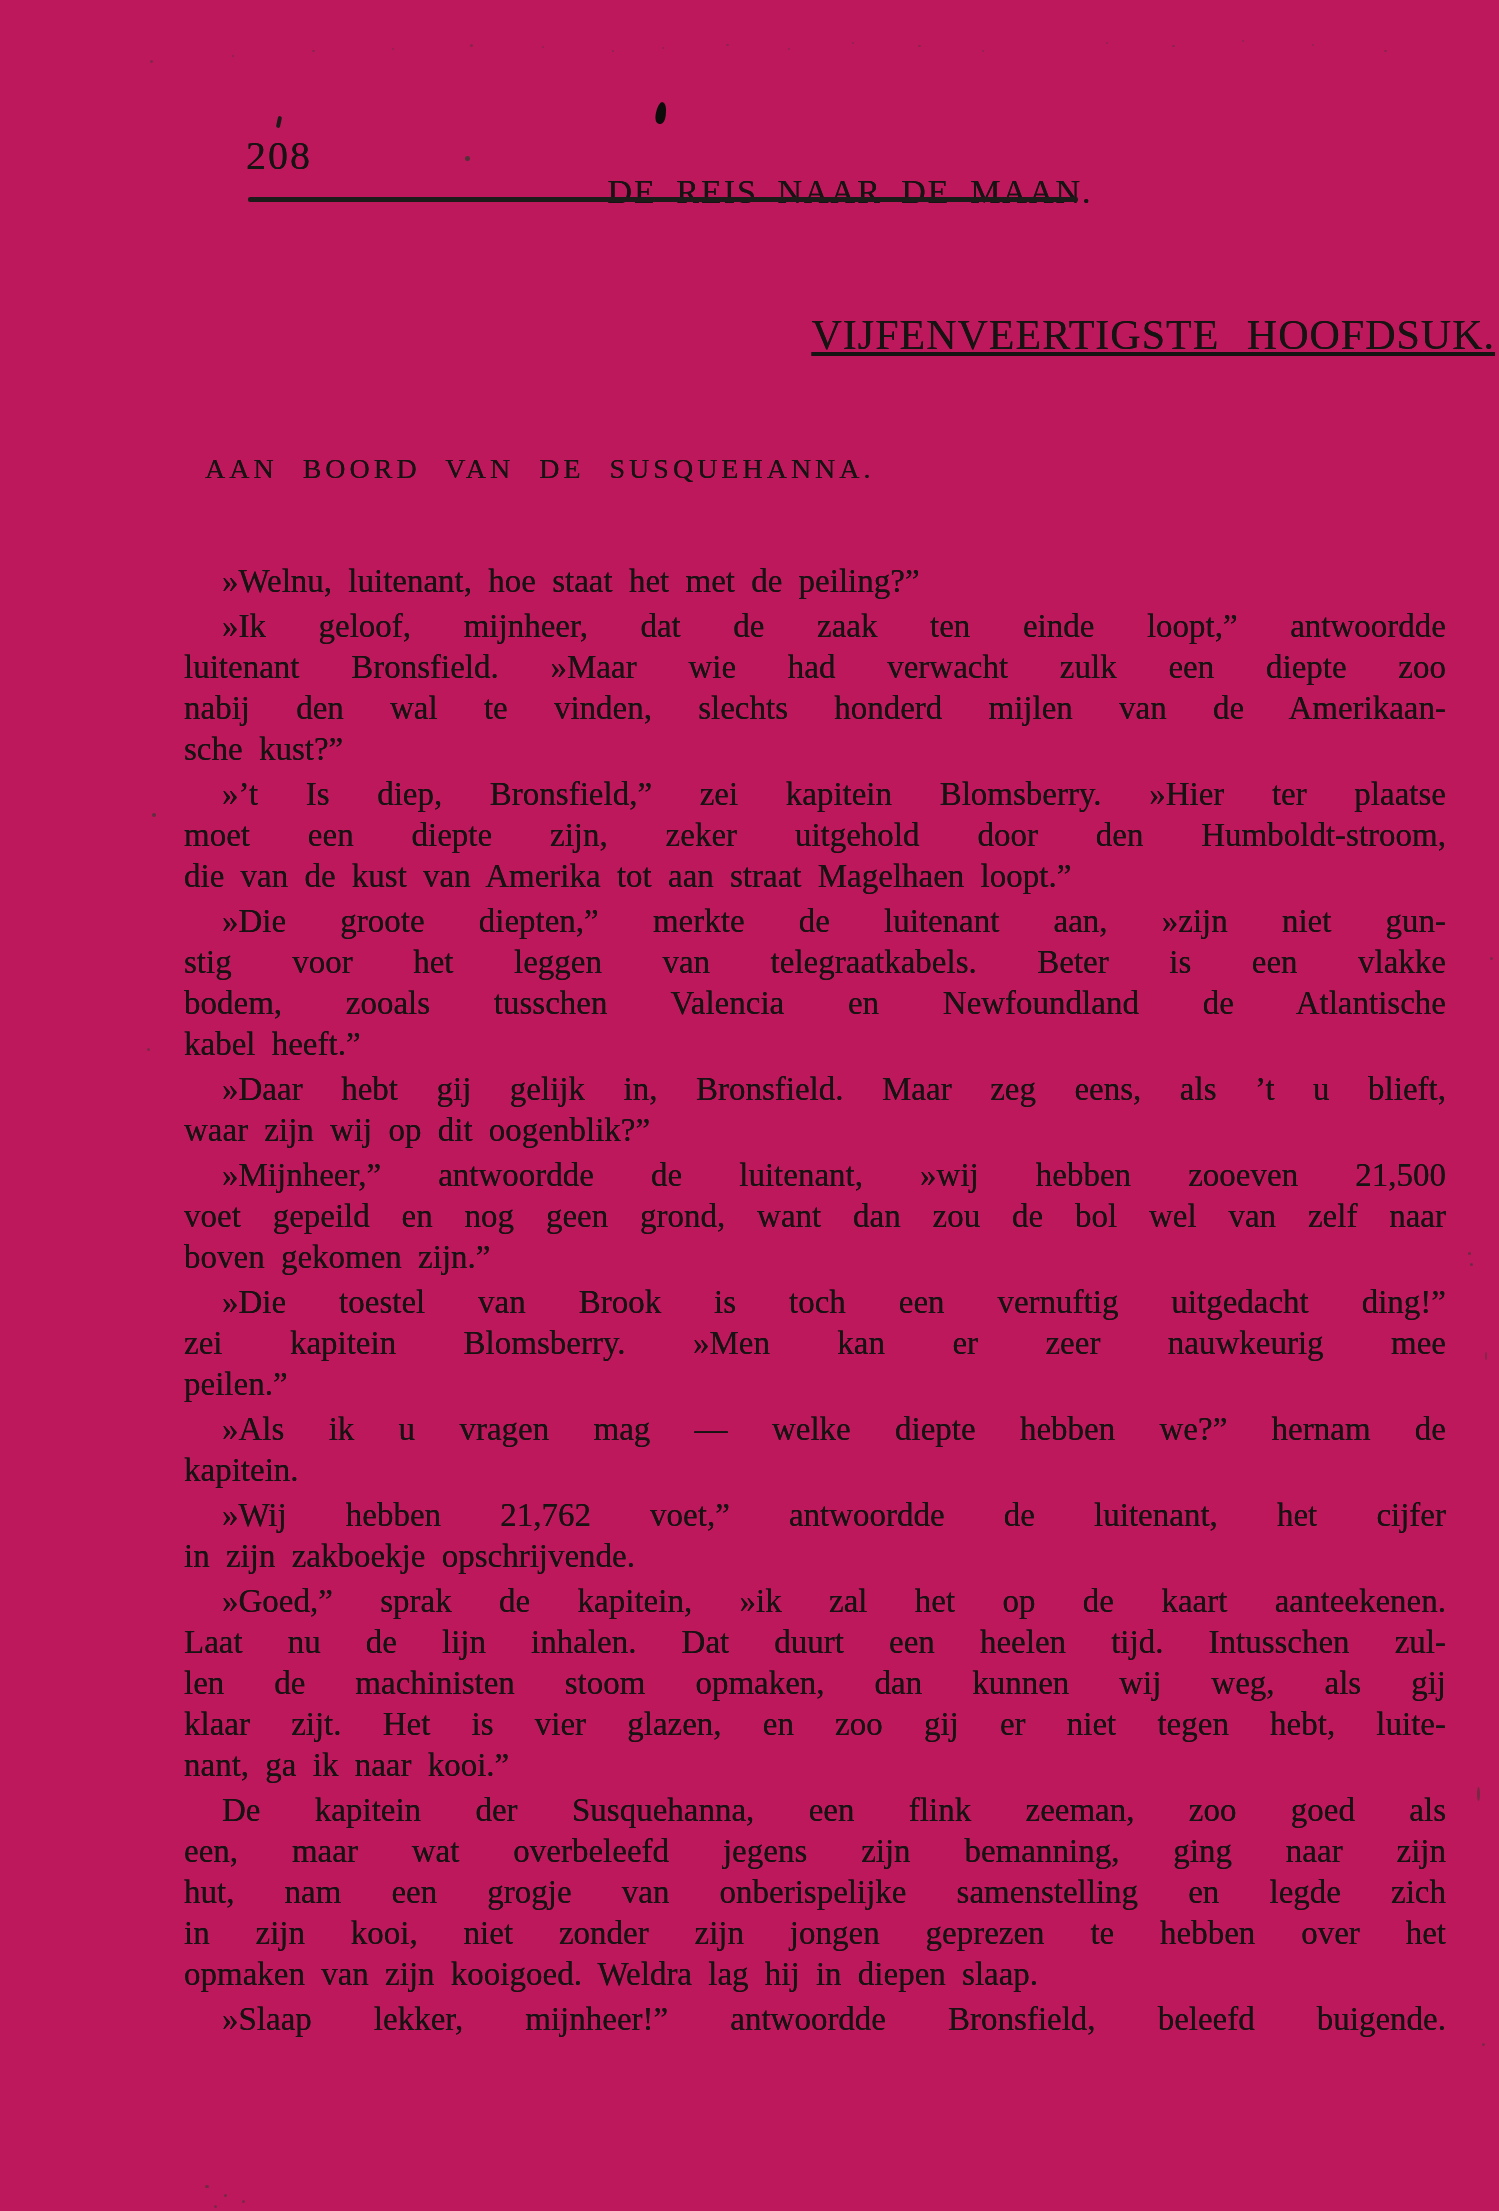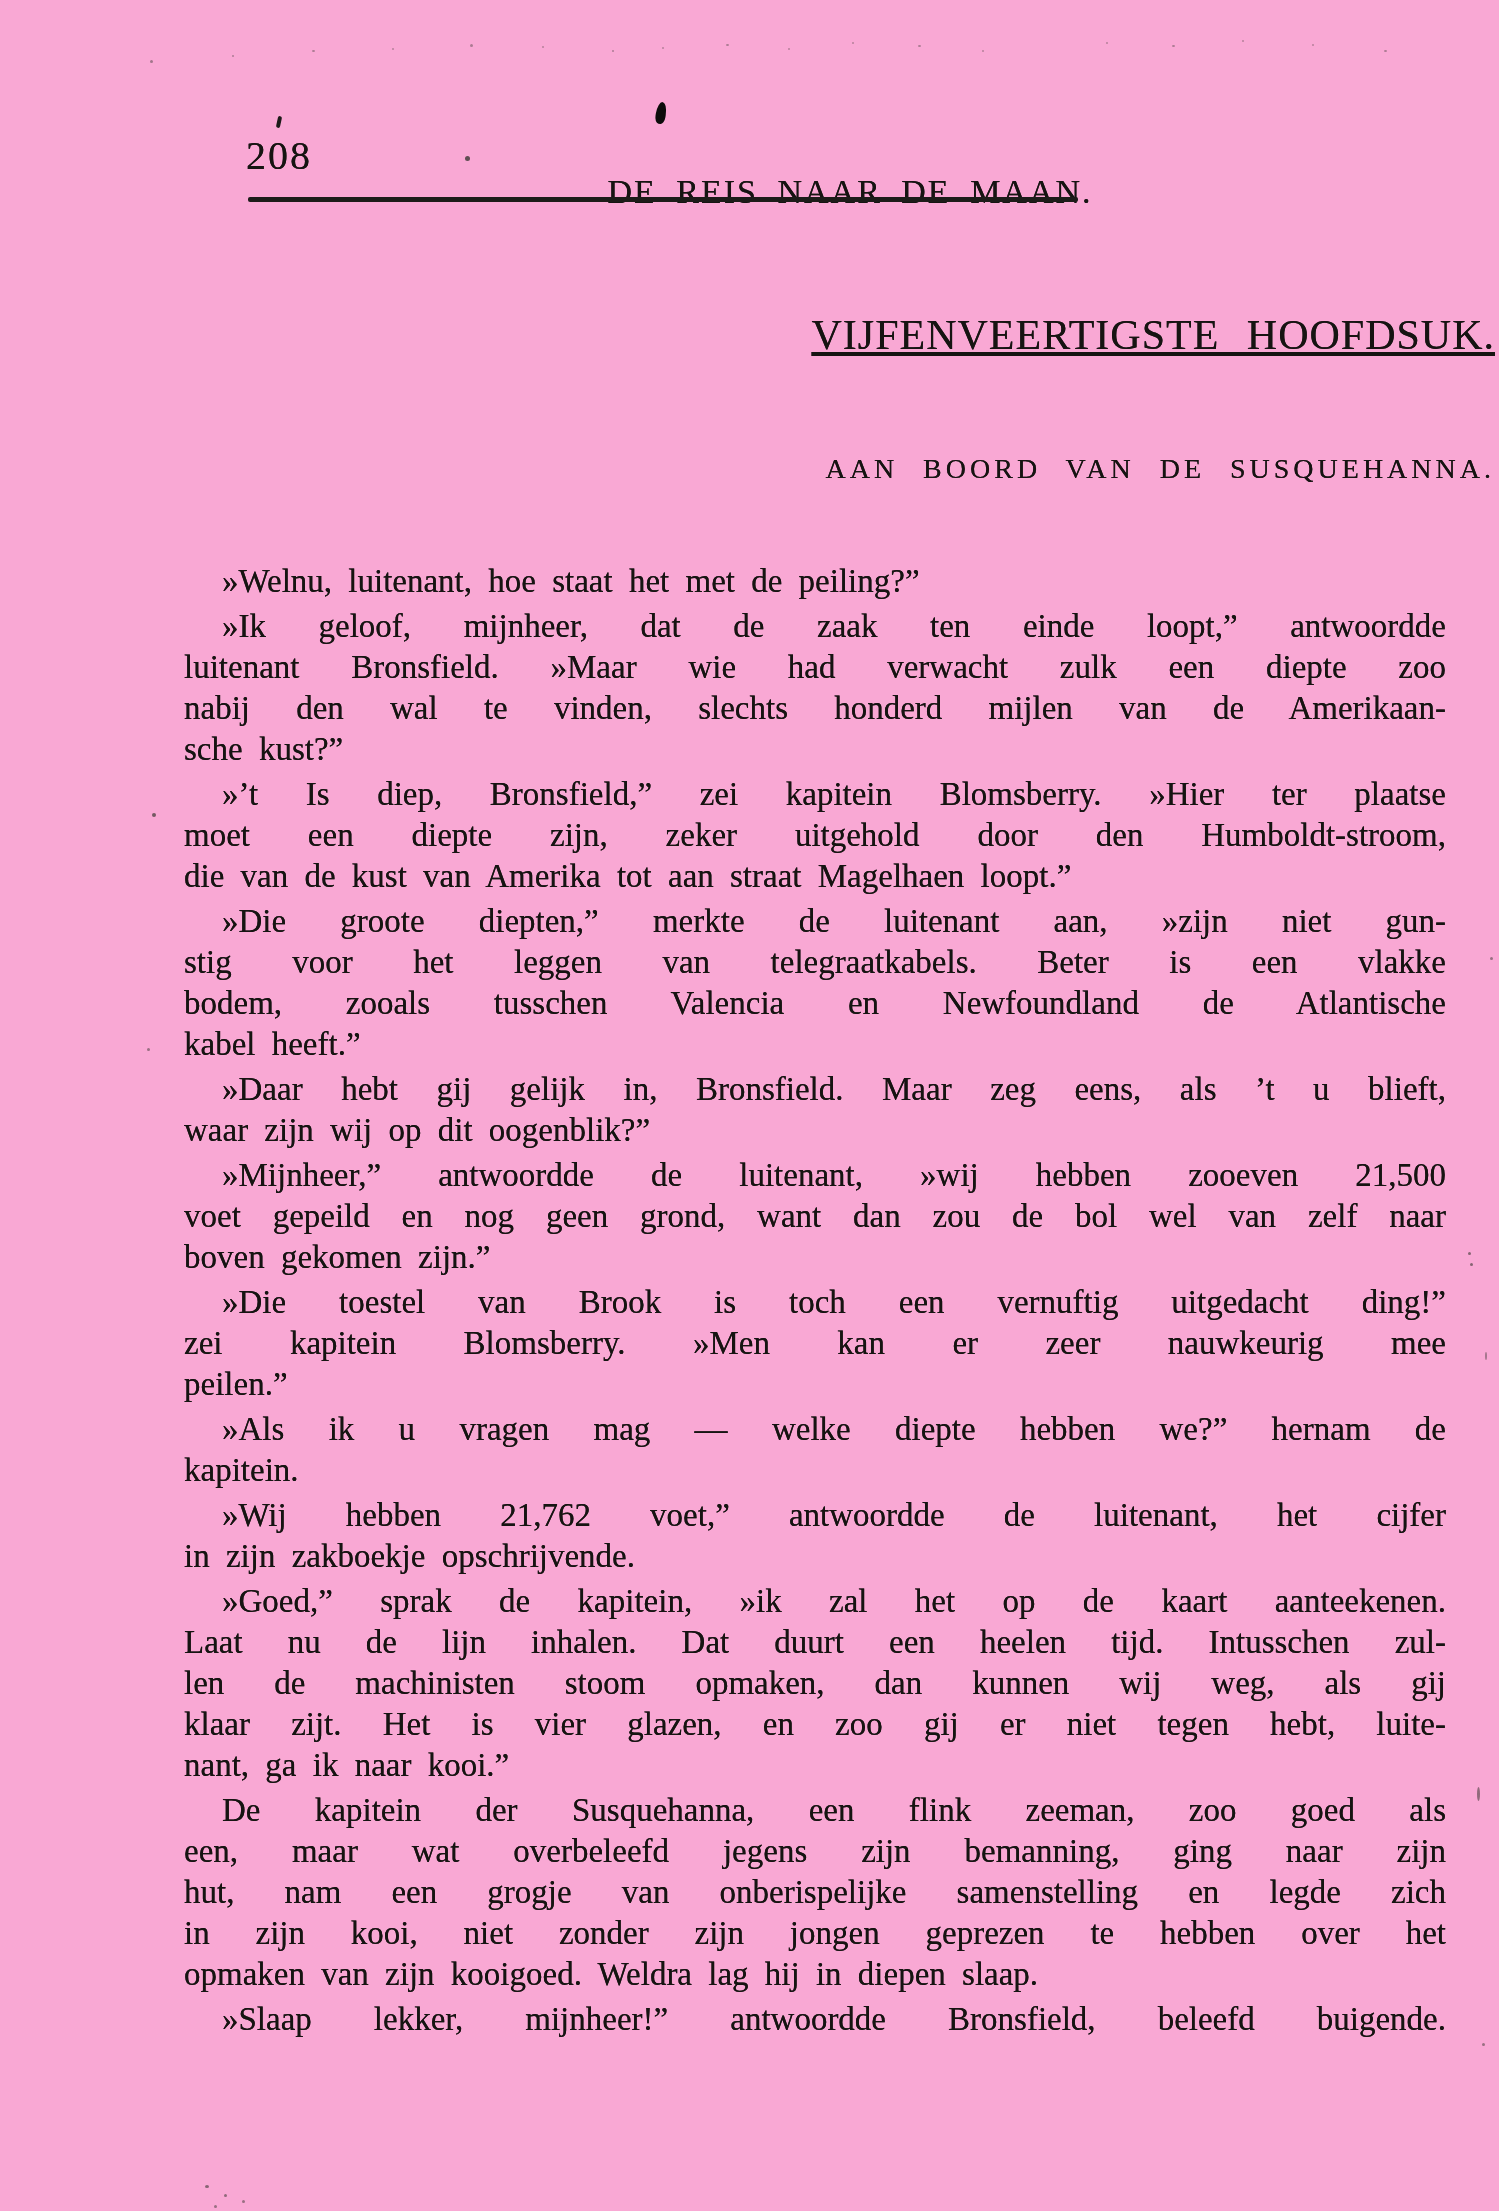--- a/index.html
+++ b/index.html
@@ -1,19 +1,19 @@
 <!DOCTYPE html>
 <html><head>
 <meta charset="utf-8">
 <style>
   html,body{margin:0;padding:0;background:#e8e8e8;}
   .sheet{
     position:relative;
     width:1499px;height:2211px;
-    background:#f9a8d4;
+    background:#be185d;
     overflow:hidden;
     font-family:"Liberation Serif","DejaVu Serif",serif;
     color:#161412;
   }
   .ink{ text-shadow:0 0 0.5px rgba(10,8,6,.85); }
 
   
   .page-number{
     position:absolute;left:246px;top:136px;
     font-size:40px;line-height:1;letter-spacing:2px;
@@ -29,21 +29,21 @@
   }
 
   
   .chapter-title{
     position:absolute;left:205px;top:314px;width:1290px;
     text-align:right;font-size:42px;line-height:1;
     letter-spacing:1px;word-spacing:16px;text-decoration:underline;
   }
   .chapter-subtitle{
     position:absolute;left:205px;top:455px;width:1290px;
-    text-align:right;font-size:28px;line-height:1;
+    text-align:left;font-size:28px;line-height:1;
     letter-spacing:4px;word-spacing:14px;
   }
 
   
   .body-text{
     position:absolute;left:180px;top:557px;width:1270px;
     font-size:33px;line-height:41px;word-spacing:2px;
   }
   .para{margin:4px;}
   .pline{

